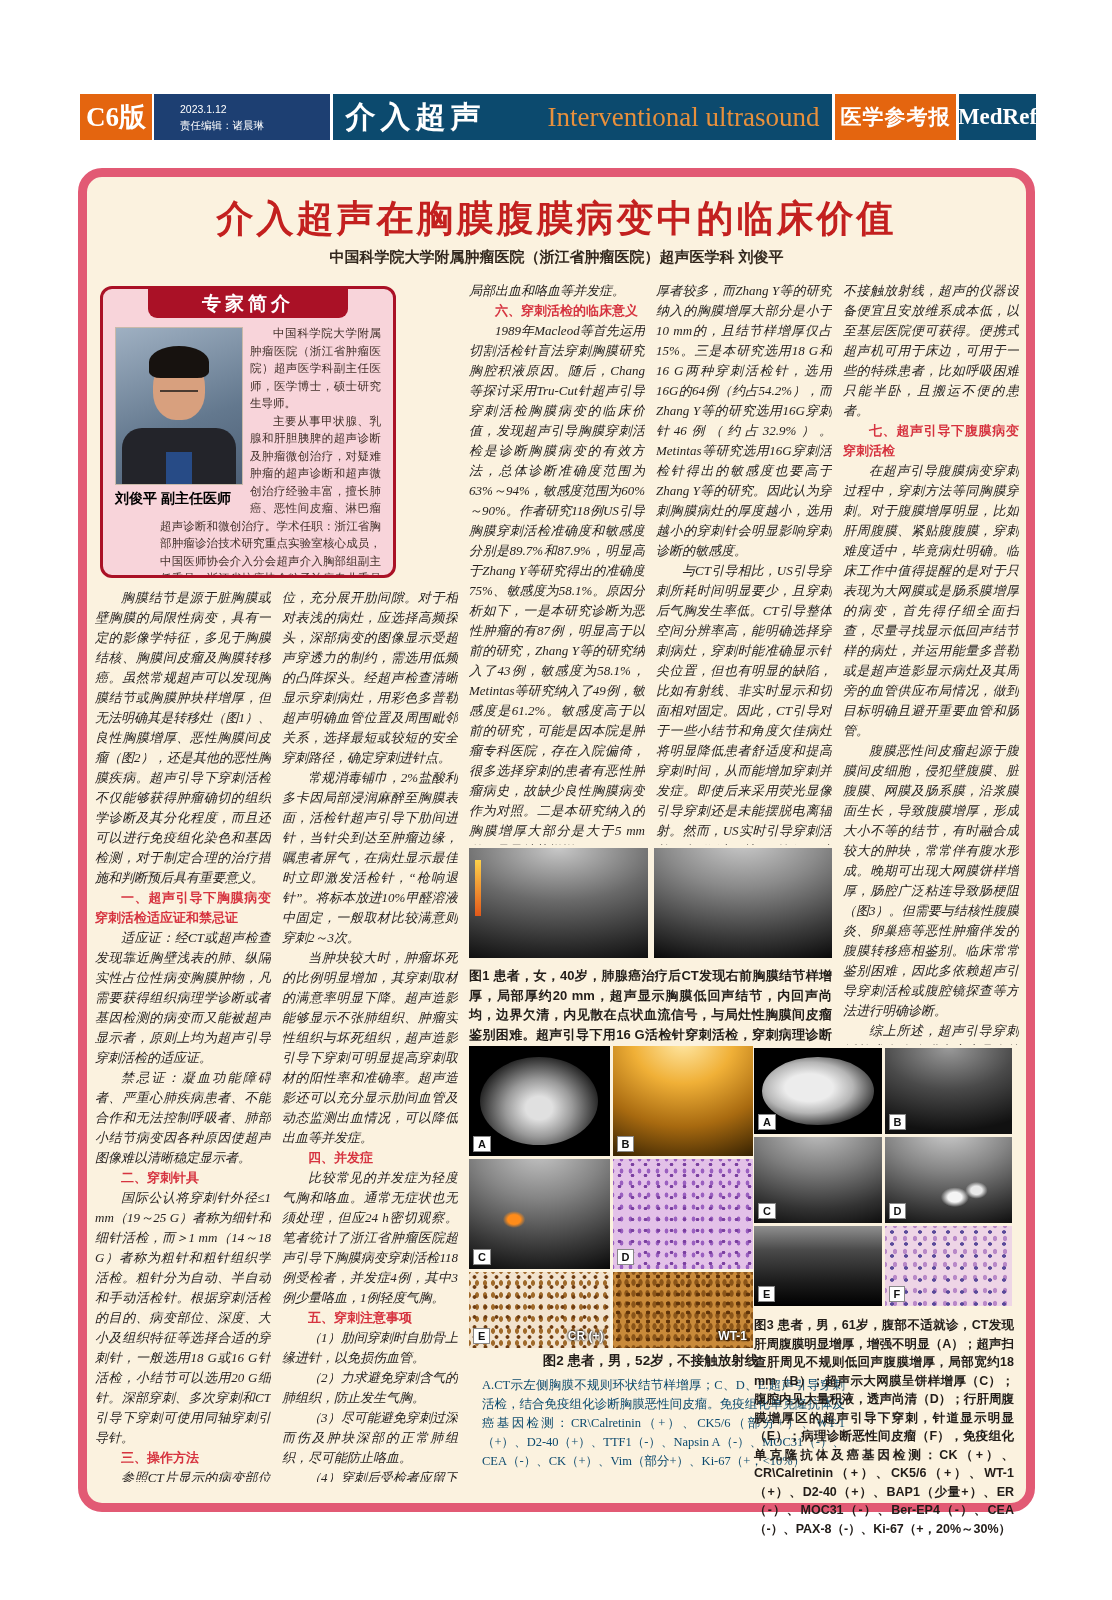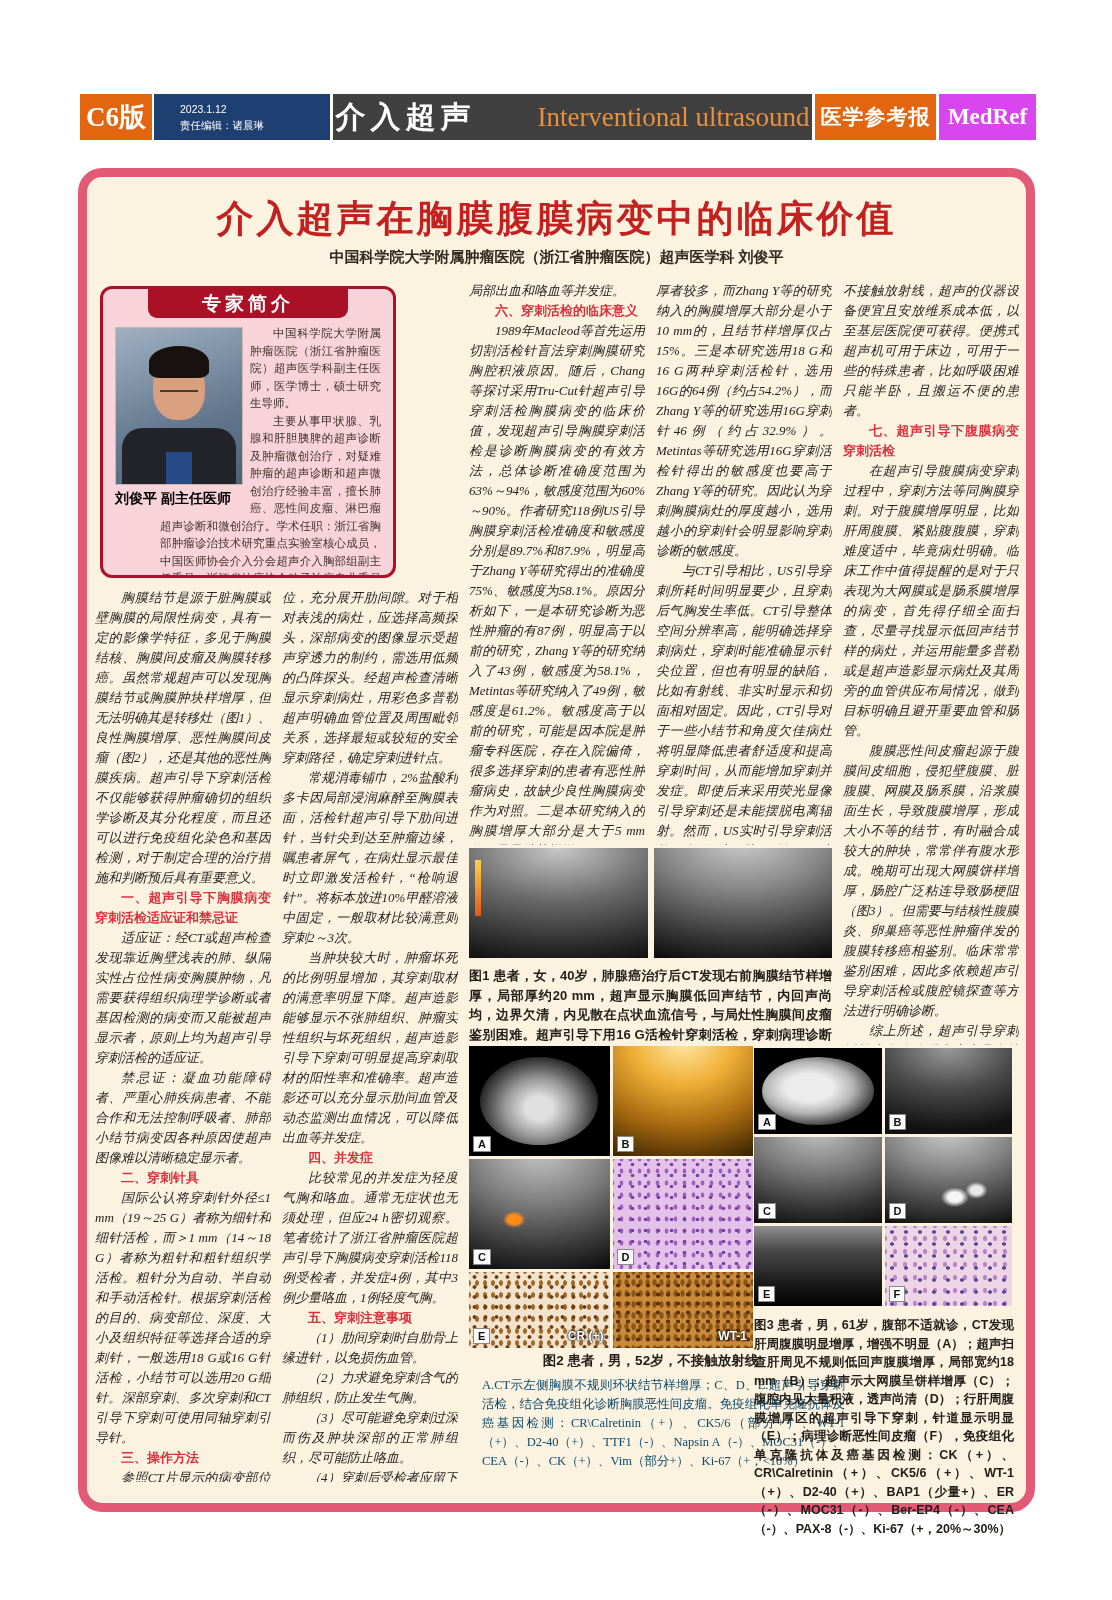--- a/index.html
+++ b/index.html
@@ -7,26 +7,26 @@
        font-family:"Liberation Serif",serif;overflow:hidden;}
   #page{position:absolute;inset:0;}
 
   
   #masthead{position:absolute;left:80px;top:94px;width:956px;height:46px;display:flex;}
   #masthead .seg{display:flex;align-items:center;justify-content:center;box-sizing:border-box;}
   .ed-box{width:72px;background:#e4650f;color:#fff;font:bold 27px "Liberation Serif",serif;}
   .info-box{width:178px;background:#1d3f72;color:#fff;border-left:2px solid #fff;
             flex-direction:column;align-items:flex-start !important;justify-content:center;
             padding-left:26px;font:10.5px/1.55 "Liberation Sans",sans-serif;}
-  .section-box{flex:1;background:#404040;border-left:3px solid #fff;gap:16px;}
+  .section-box{flex:1;background:#0c4a6e;border-left:3px solid #fff;gap:16px;}
   .section-cn{color:#fff;font:bold 30px "Liberation Sans",sans-serif;letter-spacing:5px;}
   .section-en{color:#e8903c;font:27px "Liberation Serif",serif;margin-left:46px;}
   .paper-cn{width:124px;background:#e4650f;border-left:3px solid #fff;color:#fff;
             font:bold 21px "Liberation Sans",sans-serif;letter-spacing:1px;}
-  .paper-en{width:100px;background:#d946ef;border-left:3px solid #fff;color:#fff;
+  .paper-en{width:80px;background:#0c4a6e;border-left:3px solid #fff;color:#fff;
             font:bold 23px "Liberation Serif",serif;}
 
   
   #frame{position:absolute;left:78px;top:168px;width:957px;height:1344px;box-sizing:border-box;
          border:9px solid #e25a74;border-radius:24px;background:#fbf2df;}
 
   #article-title{position:absolute;left:78px;top:194px;width:957px;text-align:center;
                  font:bold 37px "Liberation Sans",sans-serif;color:#c3201f;letter-spacing:3px;}
   #byline{position:absolute;left:78px;top:248px;width:957px;text-align:center;
           font:bold 15px "Liberation Sans",sans-serif;color:#33281e;}

